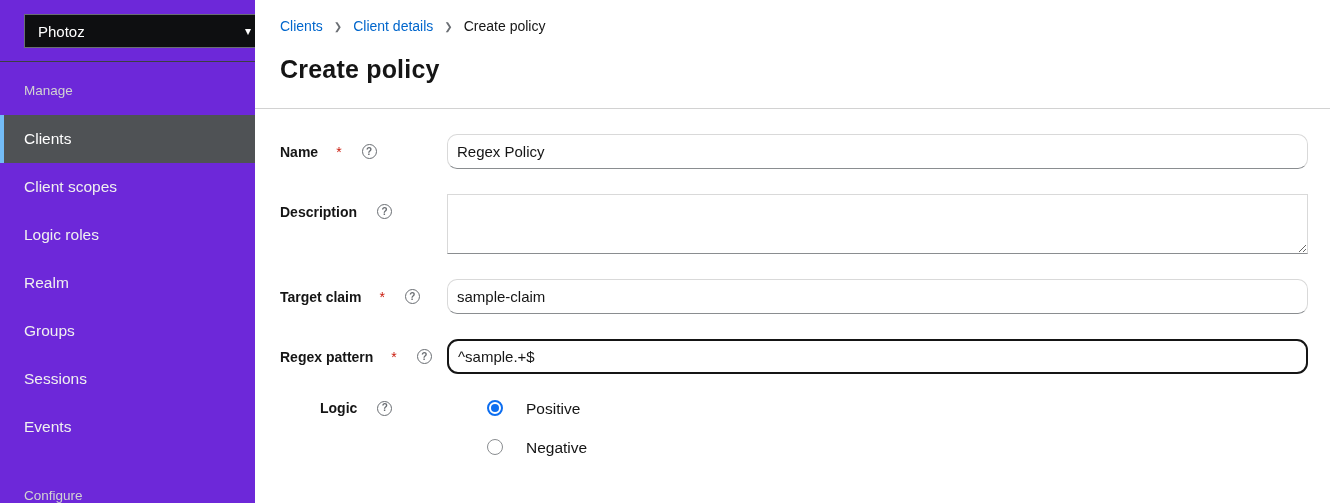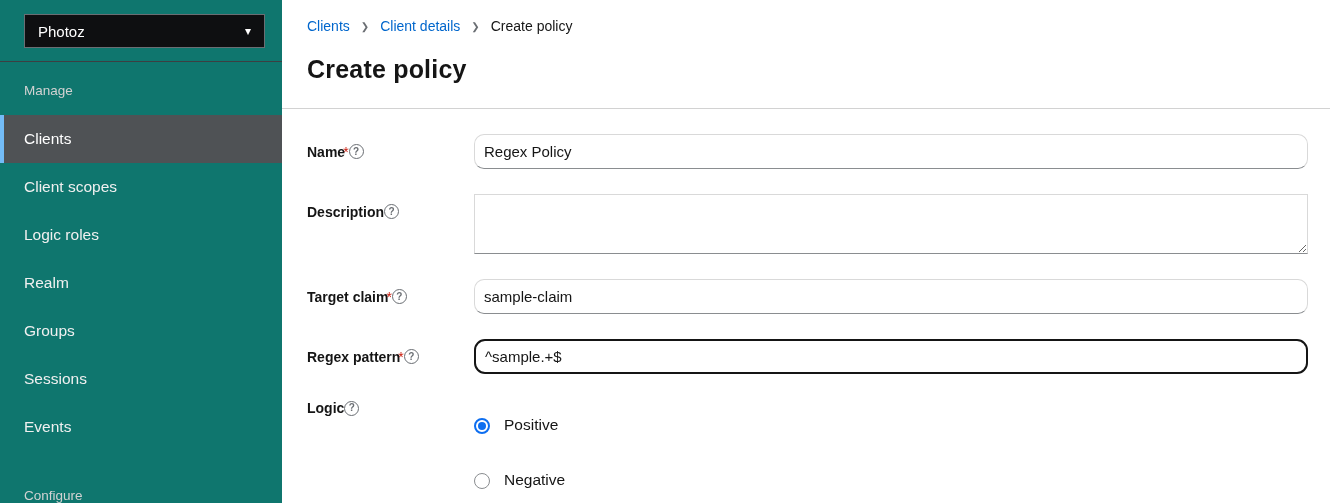--- a/index.html
+++ b/index.html
@@ -6,24 +6,24 @@
   html, body { width: 1330px; height: 503px; overflow: hidden; }
   body {
     font-family: "Liberation Sans", "DejaVu Sans", sans-serif;
     background: #ffffff;
     color: #151515;
     display: flex;
   }
 
   
   .sidebar {
-    width: 282px;
+    width: 255px;
     height: 503px;
     flex-shrink: 0;
-    background: #0f766e;
+    background: #6d28d9;
     color: #ffffff;
     overflow: hidden;
   }
   .realm-selector {
     display: flex;
     align-items: center;
     justify-content: space-between;
     width: 241px;
     height: 34px;
     margin: 14px 24px 13px 24px;
@@ -77,24 +77,24 @@
   .header-rule { margin-top: 25px; border-bottom: 1px solid #d2d2d2; }
 
   
   .form { padding: 25px 22px 0 25px; }
   .form-row { display: flex; align-items: flex-start; margin-bottom: 25px; }
   .label-cell {
     width: 167px;
     flex-shrink: 0;
     display: flex;
     align-items: center;
-    gap: 0;
+    gap: 20px;
     height: 35px;
   }
-  .form-row.logic .label-cell { height: 18px; }
+  .form-row.logic .label-cell { height: 18px; margin-left: 40px; }
   .lbl { font-size: 14px; font-weight: 700; color: #151515; }
   .req { color: #c9190b; font-size: 14px; font-weight: 400; margin-left: -2px; }
   .help-icon {
     display: inline-flex;
     align-items: center;
     justify-content: center;
     width: 15px; height: 15px;
     border: 1px solid #6a6e73;
     border-radius: 50%;
     color: #6a6e73;
@@ -131,21 +131,21 @@
     color: #151515;
     background: #ffffff;
     border: 1px solid #d9d9d9;
     border-bottom: 1px solid #8a8d90;
     border-radius: 0;
     outline: none;
     resize: both;
     display: block;
   }
   .radio-group { display: flex; flex-direction: column; gap: 21px; padding-top: 1px; }
-  .radio-option { display: flex; align-items: flex-end; gap: 14px; cursor: pointer; margin-top: 16px; }
+  .radio-option { display: flex; align-items: flex-start; gap: 23px; cursor: pointer; }
   .radio-circle {
     width: 16px; height: 16px;
     border-radius: 50%;
     border: 1px solid #8a8d90;
     background: #ffffff;
     flex-shrink: 0;
     position: relative;
   }
   .radio-circle.checked { border: 2px solid #0d6ef0; }
   .radio-circle.checked::after {

